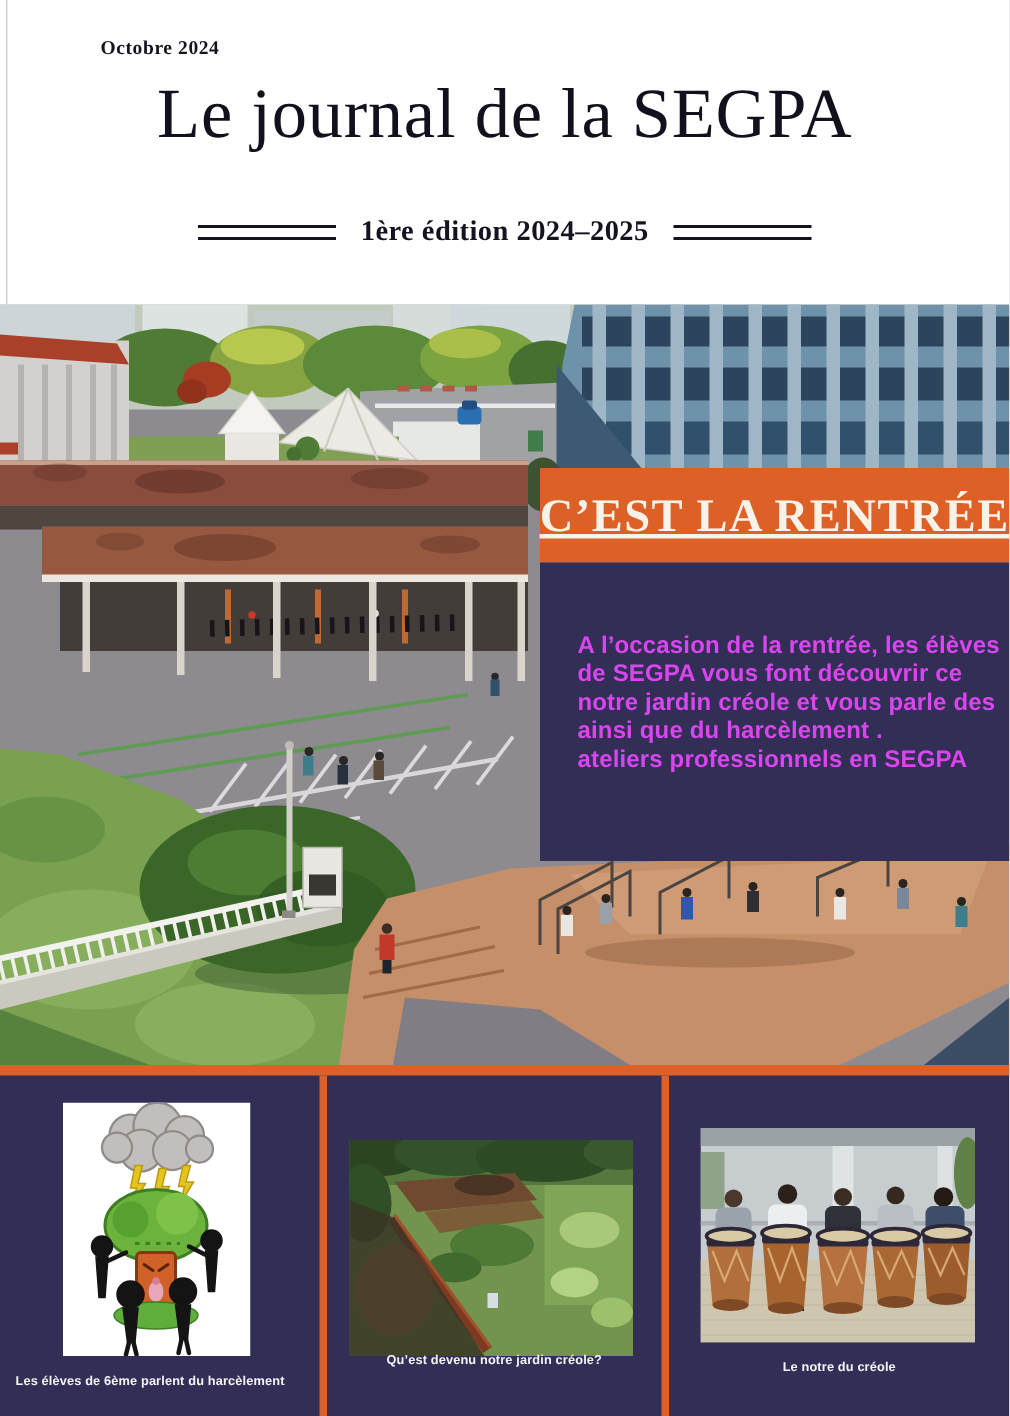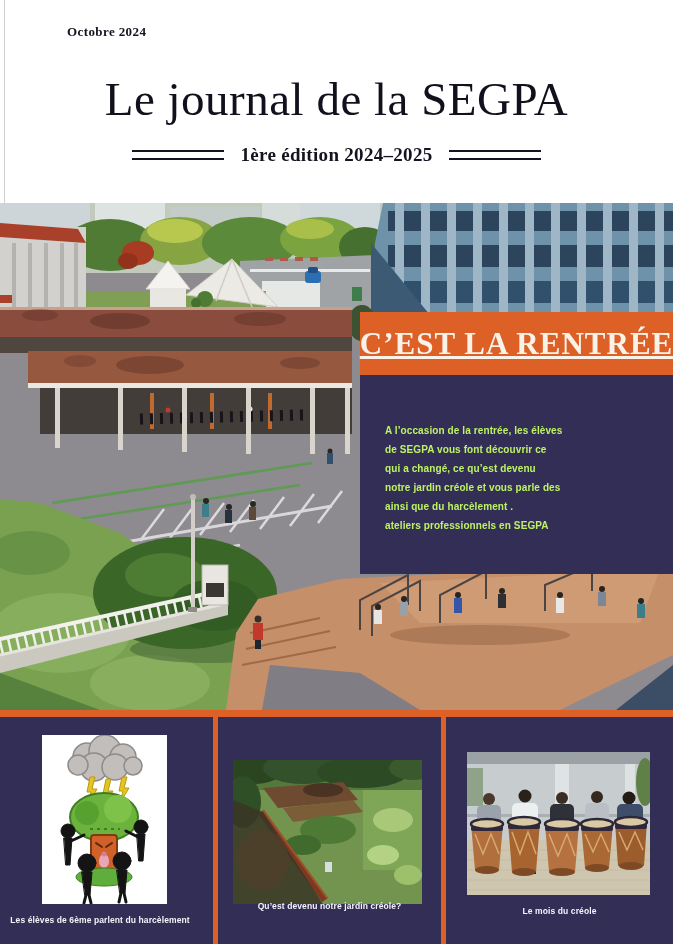--- a/index.html
+++ b/index.html
@@ -9,21 +9,21 @@
     font-family:"Liberation Sans",sans-serif;
   }
   
   .edge-line{position:absolute;left:4px;top:0;width:1px;height:203px;background:#cfcfcf;}
   .date{
     position:absolute;left:67px;top:24px;
     font-family:"Liberation Serif",serif;font-weight:bold;
     font-size:13px;letter-spacing:.4px;color:#15131f;
   }
   .title{
-    position:absolute;left:0;top:72px;width:673px;text-align:center;
+    position:absolute;left:0;top:49px;width:673px;text-align:center;
     font-family:"Liberation Serif",serif;font-weight:normal;
     font-size:47px;letter-spacing:.5px;color:#12101c;
   }
   .edition-row{
     position:absolute;left:0;top:144px;width:673px;
     display:flex;align-items:center;justify-content:center;gap:16px;
   }
   .edition-lines{
     width:92px;height:6px;
     border-top:2px solid #15131f;border-bottom:2px solid #15131f;
@@ -42,21 +42,21 @@
   .banner-label{
     font-family:"Liberation Serif",serif;font-weight:bold;
     font-size:31px;letter-spacing:1px;color:#f8f2e9;white-space:nowrap;text-decoration:underline;
   }
   .intro-box{
     position:absolute;left:360px;right:0;top:172px;height:199px;
     background:#322e56;box-sizing:border-box;
     padding:46px 16px 0 25px;
   }
   .intro-line{
-    color:#bef264;font-weight:bold;font-size:10px;line-height:19px;
+    color:#d946ef;font-weight:bold;font-size:16px;line-height:19px;
     letter-spacing:.1px;white-space:nowrap;
   }
   
   .footer{
     position:absolute;left:0;top:710px;width:673px;height:234px;
     background:#322e56;border-top:7px solid #dd6027;box-sizing:border-box;
   }
   .divider{position:absolute;top:0;width:5px;height:227px;background:#dd6027;}
   .divider.d1{left:213px;}
   .divider.d2{left:441px;}
@@ -316,21 +316,20 @@
       </g>
     </svg>
 
     <div class="banner">
       <span class="banner-label">C’EST LA RENTRÉE</span>
     </div>
 
     <div class="intro-box">
       <div class="intro-line">A l’occasion de la rentrée, les élèves</div>
       <div class="intro-line">de SEGPA vous font découvrir ce</div>
-      <div class="intro-line">qui a changé, ce qu’est devenu</div>
       <div class="intro-line">notre jardin créole et vous parle des</div>
       <div class="intro-line">ainsi que du harcèlement .</div>
       <div class="intro-line">ateliers professionnels en SEGPA</div>
     </div>
   </div>
 
   <div class="footer">
     <div class="divider d1"></div>
     <div class="divider d2"></div>
 
@@ -497,16 +496,16 @@
             <rect x="148" y="72" width="32" height="5" rx="2" fill="#31293b"></rect>
             <path d="M152,80 L160,98 L168,80 L176,98" stroke="#d8a873" stroke-width="1.5" fill="none"></path>
             <ellipse cx="164" cy="70" rx="16" ry="5" fill="#d9c9a4" stroke="#2c2838" stroke-width="2.5"></ellipse>
             <ellipse cx="164" cy="114" rx="12" ry="4" fill="#7e4a26"></ellipse>
           </g>
       </g>
     </svg>
 
     <div class="caption cap1">Les élèves de 6ème parlent du harcèlement</div>
     <div class="caption cap2">Qu’est devenu notre jardin créole?</div>
-    <div class="caption cap3">Le mois du créole</div>
+    <div class="caption cap3">Le notre du créole</div>
   </div>
 
 </div>
 
 </body></html>

